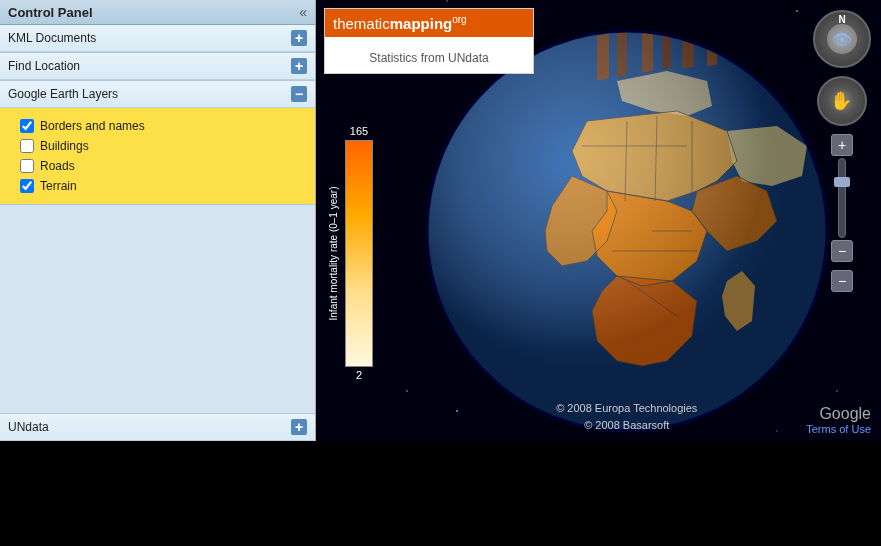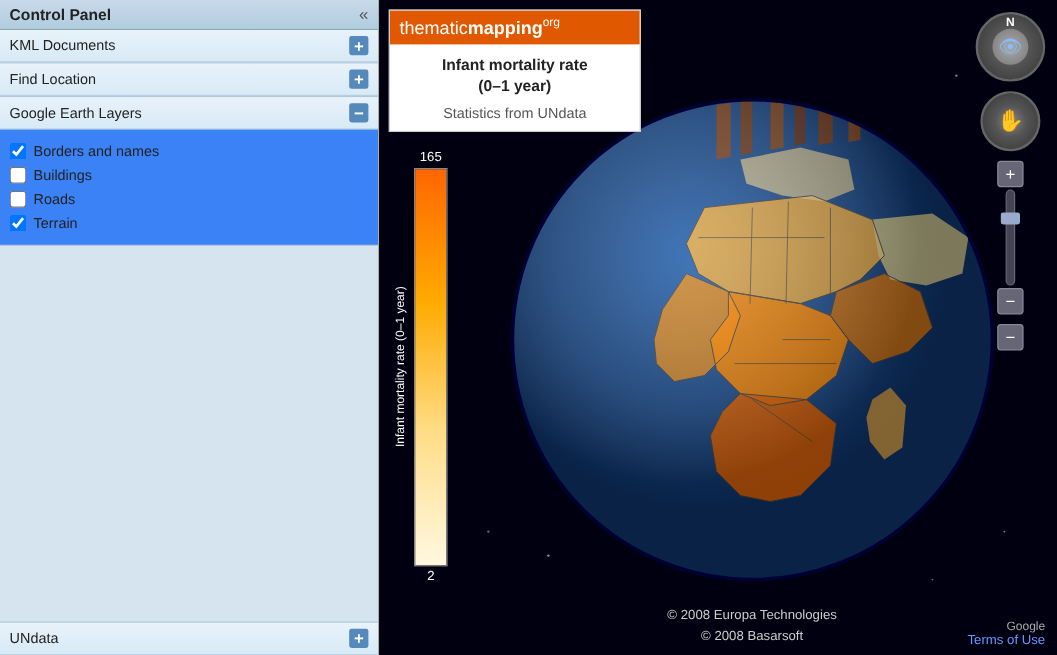--- a/index.html
+++ b/index.html
@@ -1,21 +1,21 @@
 <!DOCTYPE html>
 <html><head>
   <meta charset="utf-8">
   <style>
     * { margin: 0; padding: 0; box-sizing: border-box; }
     body { width: 881px; height: 546px; overflow: hidden; font-family: Arial, sans-serif; font-size: 12px; background: #000; }
 
     #main-container {
       display: flex;
       width: 881px;
-      height: 546px;
+      height: 441px;
       justify-content: center;
     }
 
     
     #control-panel {
       width: 316px;
       min-width: 316px;
       background: #d6e4f0;
       border-right: 1px solid #aaa;
       display: flex;
@@ -71,22 +71,22 @@
       display: flex;
       align-items: center;
       justify-content: center;
       font-size: 14px;
       font-weight: bold;
       border-radius: 2px;
       cursor: pointer;
     }
 
     #google-earth-layers {
-      padding: 8px 8px;
-      background: #3b82f6;
+      padding: 8px 20px;
+      background: #fde047;
     }
 
     .checkbox-item {
       display: flex;
       align-items: center;
       padding: 3px 0;
       font-size: 12px;
       color: #222;
     }
 
@@ -340,21 +340,21 @@
       bottom: 6px;
       right: 10px;
       z-index: 10;
       display: flex;
       flex-direction: column;
       align-items: flex-end;
     }
 
     #google-logo-text {
       color: #aaa;
-      font-size: 10px;
+      font-size: 16px;
     }
 
     #terms-link {
       color: #6699ff;
       font-size: 11px;
       cursor: pointer;
       text-decoration: none;
     }
 
     #image-credit {
@@ -516,21 +516,20 @@
       <circle cx="230" cy="240" r="200" fill="none" stroke="#000033" stroke-width="3"></circle>
     </svg>
 
     <div id="info-card">
       <div id="info-card-header">
         <div id="info-card-brand">
           <span>thematic</span><span class="bold">mapping</span><span class="small">org</span>
         </div>
       </div>
       <div id="info-card-body">
-        <div id="info-card-title">Infant mortality rate<br>(0–1 year)</div>
         <div id="info-card-subtitle">Statistics from UNdata</div>
       </div>
     </div>
 
     <div id="legend-label-container">
       <span id="legend-label">Infant mortality rate (0–1 year)</span>
     </div>
 
     <div id="legend">
       <div id="legend-max">165</div>

